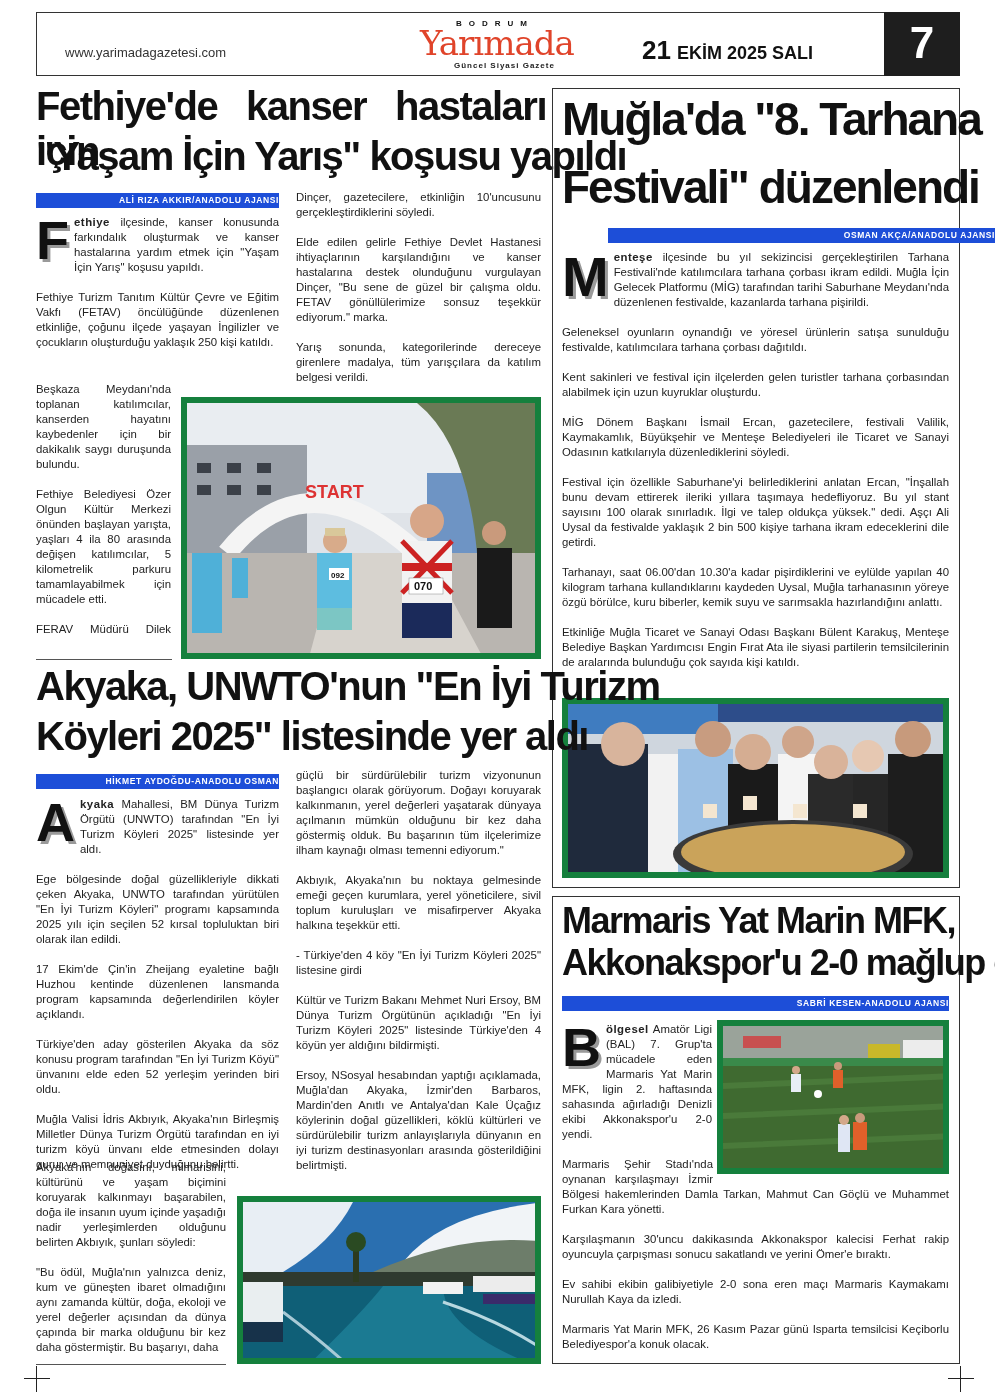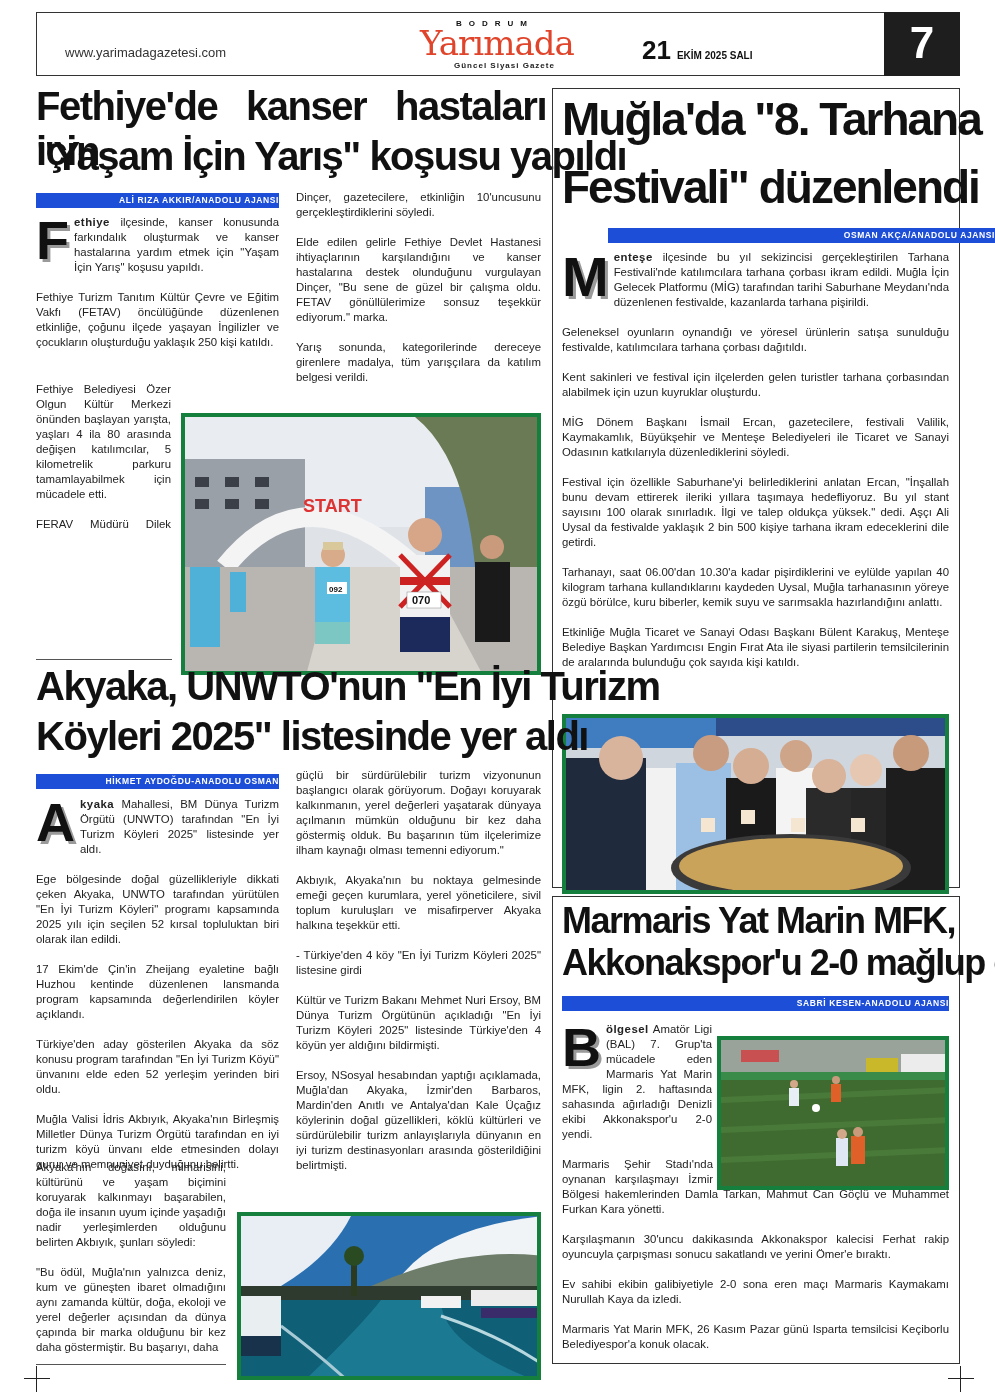--- a/index.html
+++ b/index.html
@@ -8,35 +8,35 @@
 
   
   .masthead { position: absolute; left: 36px; top: 12px; width: 924px; height: 64px; border: 1px solid #333; }
   .masthead .url { position: absolute; left: 28px; top: 32px; font-size: 13px; color: #333; }
   .logo { position: absolute; left: 383px; top: 6px; width: 170px; height: 54px; }
   .logo .bodrum { position: absolute; left: 36px; top: 0; font-size: 8px; font-weight: bold; letter-spacing: 7px; color: #111; }
   .logo .name { position: absolute; left: 0; top: 6px; font-family: "DejaVu Serif", serif; font-size: 34px; color: #e0442a; letter-spacing: -1px; line-height: 36px; }
   .logo .tag { position: absolute; left: 34px; top: 42px; font-size: 8px; font-weight: bold; color: #222; letter-spacing: 1px; }
   .masthead .date { position: absolute; left: 605px; top: 22px; font-weight: bold; color: #111; }
   .masthead .date .day { font-size: 26px; }
-  .masthead .date .rest { font-size: 10px; margin-left: 6px; text-align: right; }
+  .masthead .date .rest { font-size: 18px; margin-left: 6px; text-align: right; }
   .pagebox { position: absolute; right: -1px; top: -1px; width: 76px; height: 64px; background: #1e1e1e; color: #fff; font-size: 44px; font-weight: bold; text-align: center; line-height: 62px; }
 
   
   .hl { position: absolute; font-family: "Liberation Sans", sans-serif; font-weight: bold; color: #111; letter-spacing: -1.5px; transform-origin: left top; }
   .byline { position: absolute; height: 15px; background: #1d4ed8; color: #fff; font-size: 8.5px; font-weight: bold; text-align: right; line-height: 15px; letter-spacing: 0.6px; }
 
   .col { position: absolute; font-size: 11.4px; line-height: 15px; text-align: justify; color: #222; }
   .col p { margin-bottom: 15px; }
   .drop { float: left; font-size: 54px; line-height: 46px; font-weight: bold; color: #111; margin: 2px 5px 0 0; text-shadow: 3px 3px 0 #9a9a9a; font-family: "Liberation Sans", sans-serif; }
   .lead { font-weight: bold; letter-spacing: 0.5px; }
 
   .rule { position: absolute; height: 1px; background: #555; }
 
-  .photo { position: absolute; border: 4px solid #15803d; overflow: hidden; margin-top: 16px; }
+  .photo { position: absolute; border: 6px solid #15803d; overflow: hidden; }
 
   .frame { position: absolute; border: 1px solid #333; }
 
   .crop { position: absolute; background: #222; }
 </style>
 </head>
 <body>
 
 <div class="masthead">
   <span class="url">www.yarimadagazetesi.com</span>
@@ -54,20 +54,21 @@
 <div class="hl" style="left:36px;top:84px;font-size:40px;width:510px;text-align:justify;text-align-last:justify;">Fethiye'de kanser hastaları için</div>
 <div class="hl" style="left:36px;top:134px;font-size:40px;white-space:nowrap;">"Yaşam İçin Yarış" koşusu yapıldı</div>
 
 <div class="byline" style="left:36px;top:193px;width:243px;">ALİ RIZA AKKIR/ANADOLU AJANSI</div>
 
 <div class="col" style="left:36px;top:215px;width:243px;">
   <p><span class="drop">F</span><span class="lead">ethiye</span><span> ilçesinde, kanser konusunda farkındalık oluşturmak ve kanser hastalarına yardım etmek için "Yaşam İçin Yarış" koşusu yapıldı.</span></p>
   <p>Fethiye Turizm Tanıtım Kültür Çevre ve Eğitim Vakfı (FETAV) öncülüğünde düzenlenen etkinliğe, çoğunu ilçede yaşayan İngilizler ve çocukların oluşturduğu yaklaşık 250 kişi katıldı.</p>
 </div>
 <div class="col" style="left:36px;top:382px;width:135px;">
+  <p>Beşkaza Meydanı'nda toplanan katılımcılar, kanserden hayatını kaybedenler için bir dakikalık saygı duruşunda bulundu.</p>
   <p>Fethiye Belediyesi Özer Olgun Kültür Merkezi önünden başlayan yarışta, yaşları 4 ila 80 arasında değişen katılımcılar, 5 kilometrelik parkuru tamamlayabilmek için mücadele etti.</p>
   <p style="text-align-last:justify;">FERAV Müdürü Dilek</p>
 </div>
 <div class="rule" style="left:36px;top:659px;width:136px;"></div>
 
 <div class="col" style="left:296px;top:190px;width:245px;">
   <p>Dinçer, gazetecilere, etkinliğin 10'uncusunu gerçekleştirdiklerini söyledi.</p>
   <p>Elde edilen gelirle Fethiye Devlet Hastanesi ihtiyaçlarının karşılandığını ve kanser hastalarına destek olunduğunu vurgulayan Dinçer, "Bu sene de güzel bir çalışma oldu. FETAV gönüllülerimize sonsuz teşekkür ediyorum." marka.</p>
   <p>Yarış sonunda, kategorilerinde dereceye girenlere madalya, tüm yarışçılara da katılım belgesi verildi.</p>
 </div>

